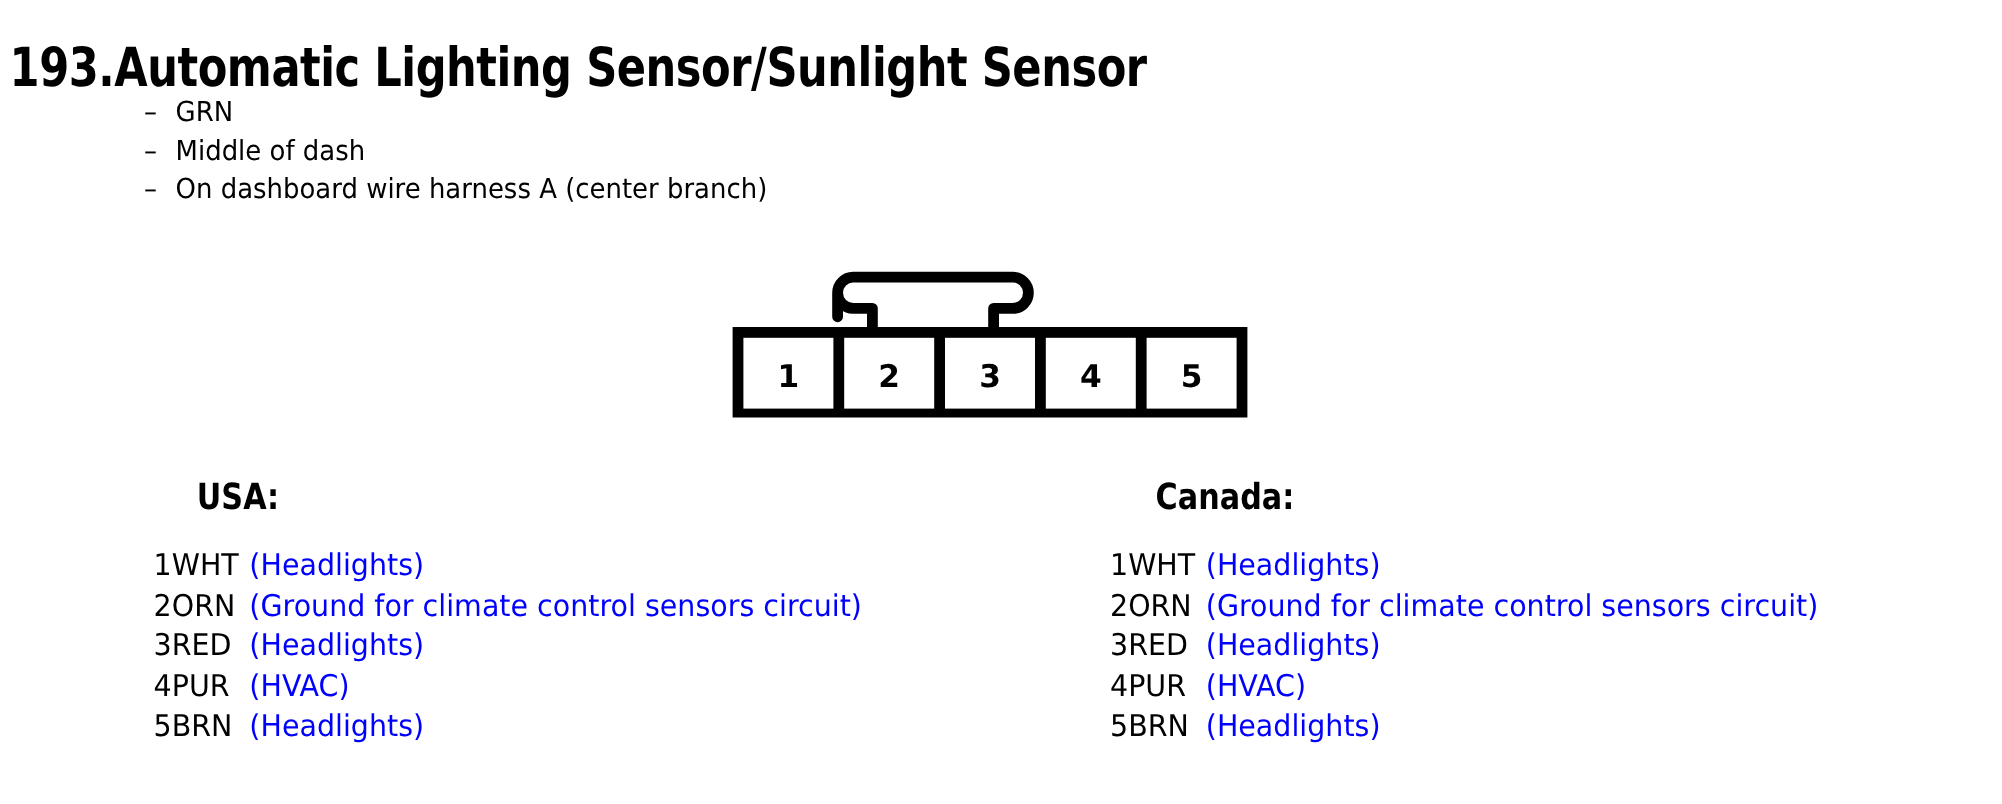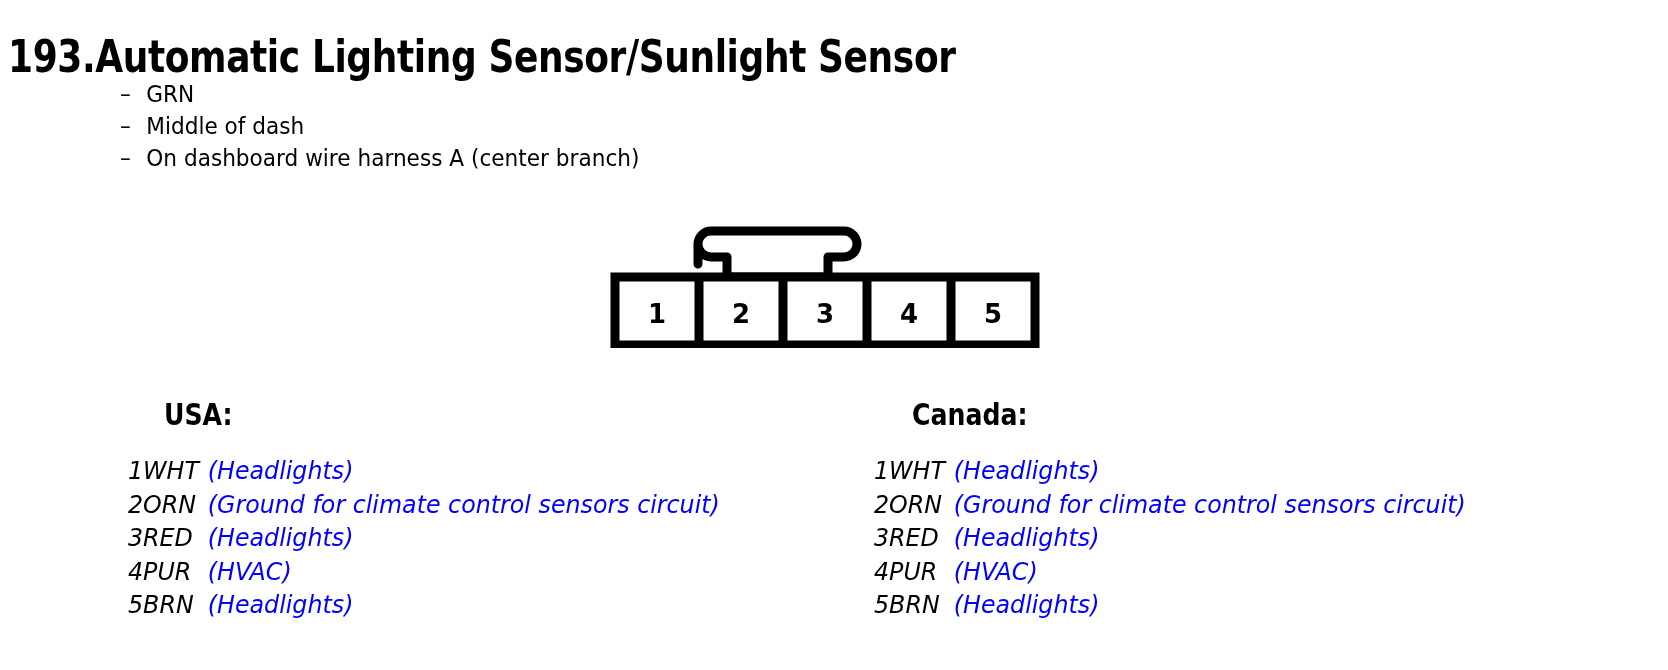--- a/index.html
+++ b/index.html
@@ -62,39 +62,38 @@
     height: 130px;
   }
   #connector-diagram svg { display: block; }
 
   
   .pinout-col {
     position: absolute;
     top: 398px;
   }
   #pinout-usa { left: 128px; }
-  #pinout-canada { left: 874px; }
+  #pinout-canada { left: 925px; }
 
   .region-heading {
     font-family: "DejaVu Sans", sans-serif;
     font-weight: bold;
     font-size: 30px;
     margin: 0 0 22px 36px;
     transform: scaleX(0.84);
     transform-origin: left center;
     white-space: nowrap;
     line-height: 34px;
   }
   #pinout-canada .region-heading { margin-left: 38px; }
 
   .pin-list {
     margin: 0;
     padding: 0;
     list-style: none;
-    font-style: italic;
   }
   .pin-row {
     font-family: "DejaVu Sans", sans-serif;
     font-size: 25px;
     line-height: 33.5px;
     white-space: nowrap;
     transform: scaleX(0.95);
     transform-origin: left center;
   }
   .pin-code {

